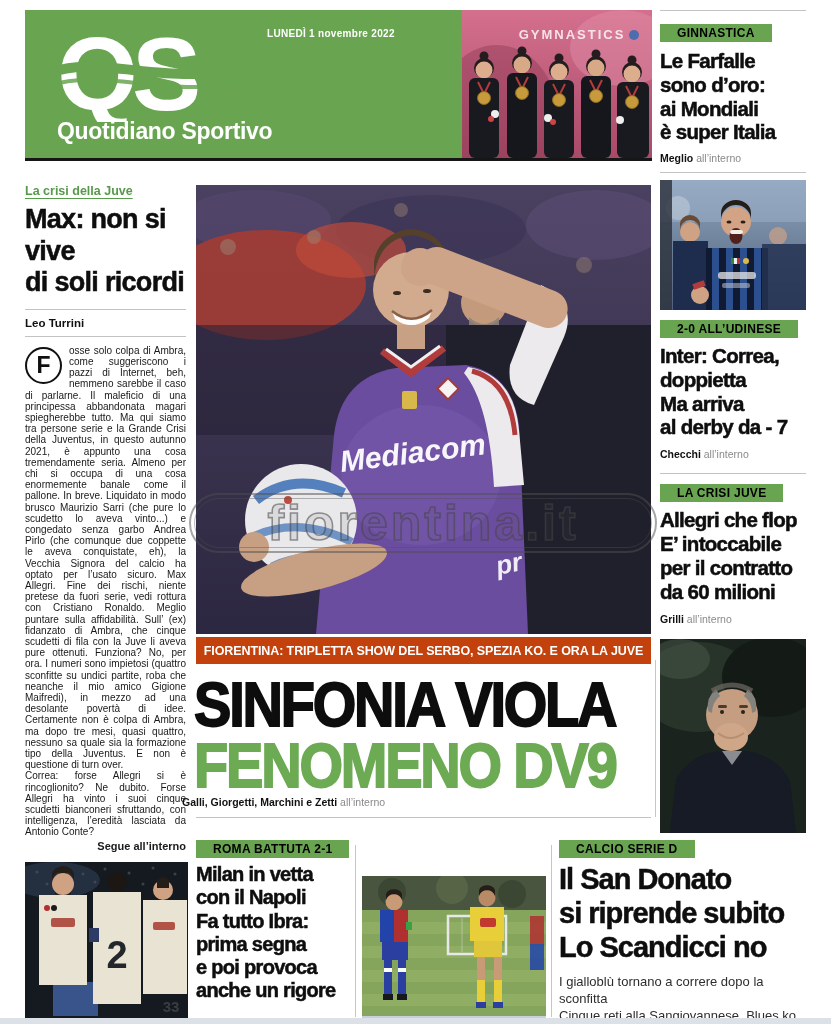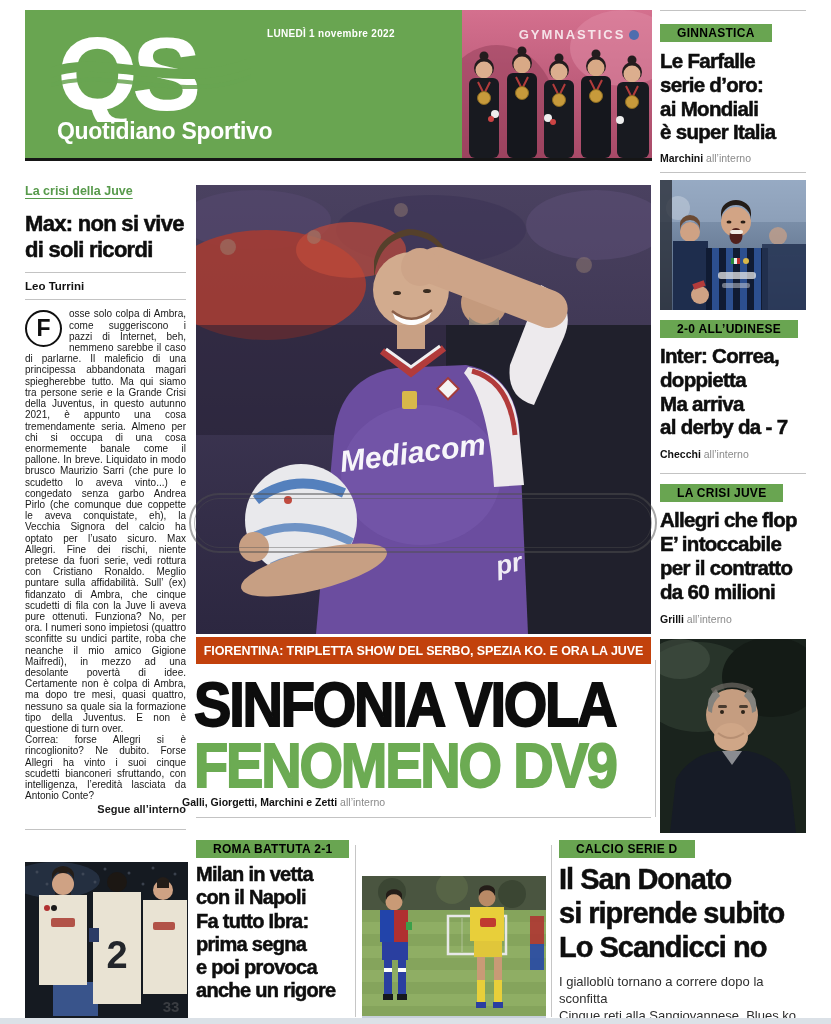--- a/index.html
+++ b/index.html
@@ -35,21 +35,21 @@
 
   
   .gym-col { position:absolute; left:660px; top:10px; width:146px; }
   .gym-col .kicker { margin-top:13px; }
   .gym-col .hl { margin-top:7px; }
   .gym-col .byline { display:block; margin-top:8px; margin-bottom:8px; }
 
   
   .left-col { position:absolute; left:25px; top:181px; width:161px; }
   .kicker-link { color:#579a4b; font-size:12.5px; font-weight:700; text-decoration:underline; text-underline-offset:3px; }
-  .left-col .hl-left { font-size:22px; line-height:1.17; margin-top:12px; }
+  .left-col .hl-left { font-size:27px; line-height:1.17; margin-top:5px; }
   .author { font-size:11.5px; font-weight:800; color:#111; margin:7px 0; }
   .left-col .rule-a { margin-top:10px; }
   .article-body { margin-top:8px; font-size:10px; line-height:11.2px; text-align:justify; color:#181818; }
   .article-body p + p { margin-top:0; }
   .dropcap { float:left; width:37px; height:37px; border:2.5px solid #101010; border-radius:50%; text-align:center; line-height:33px; font-size:23px; font-weight:700; color:#101010; margin:2px 7px 2px 0; }
   .follow { text-align:right; font-weight:700; font-size:11px; color:#1a1a1a; margin-top:2px; }
   .left-col .rule-b { margin-top:14px; }
 
   
   .main-photo { position:absolute; left:196px; top:185px; width:455px; height:449px; }
@@ -161,24 +161,24 @@
           <circle cx="170" cy="92" r="6.5" fill="#c79a3b" stroke="#8a6a20"></circle>
           <circle cx="158" cy="110" r="4" fill="#eee"></circle>
         </g>
     </g>
   </svg>
 
   <div class="gym-col">
     <div class="rule"></div>
     <span class="kicker">GINNASTICA</span>
     <div class="hl hl-right">Le Farfalle
-serie d’oro:
+sono d’oro:
 ai Mondiali
 è super Italia</div>
-    <span class="byline"><strong>Marchini</strong> <span>all’interno</span></span>
+    <span class="byline"><strong>Meglio</strong> <span>all’interno</span></span>
     <div class="rule"></div>
   </div>
 
   <div class="left-col">
     <span class="kicker-link">La crisi della Juve</span>
     <div class="hl hl-left">Max: non si vive
 di soli ricordi</div>
     <div class="rule rule-a"></div>
     <div class="author">Leo Turrini</div>
     <div class="rule"></div>
@@ -248,20 +248,21 @@
         <path d="M60,315 Q98,286 148,308" stroke="#3a6db5" stroke-width="10" fill="none" opacity=".85"></path>
         <path d="M56,352 Q102,330 156,357" stroke="#3a6db5" stroke-width="8" fill="none" opacity=".7"></path>
         <path d="M76,382 Q112,364 148,382" stroke="#2c579a" stroke-width="9" fill="none" opacity=".6"></path>
         <circle cx="92" cy="315" r="4" fill="#c04a3e"></circle>
         <ellipse cx="118" cy="385" rx="75" ry="20" fill="#c79f83" transform="rotate(-14 118 385)"></ellipse>
         <circle cx="58" cy="362" r="15" fill="#c79f83"></circle>
       </g>
     </svg>
     <div class="watermark">
       <div class="watermark-inner"></div>
+      <span class="watermark-text">fiorentina.it</span>
     </div>
   </div>
 
   <div class="main-caption">FIORENTINA: TRIPLETTA SHOW DEL SERBO, SPEZIA KO. E ORA LA JUVE</div>
   <div class="main-h main-h1">SINFONIA VIOLA</div>
   <div class="main-h main-h2">FENOMENO DV9</div>
   <div class="main-byline byline"><strong>Galli, Giorgetti, Marchini e Zetti</strong><span> all’interno</span></div>
   <div class="rule hr-center"></div>
   <div class="vrule vr-main"></div>
 

